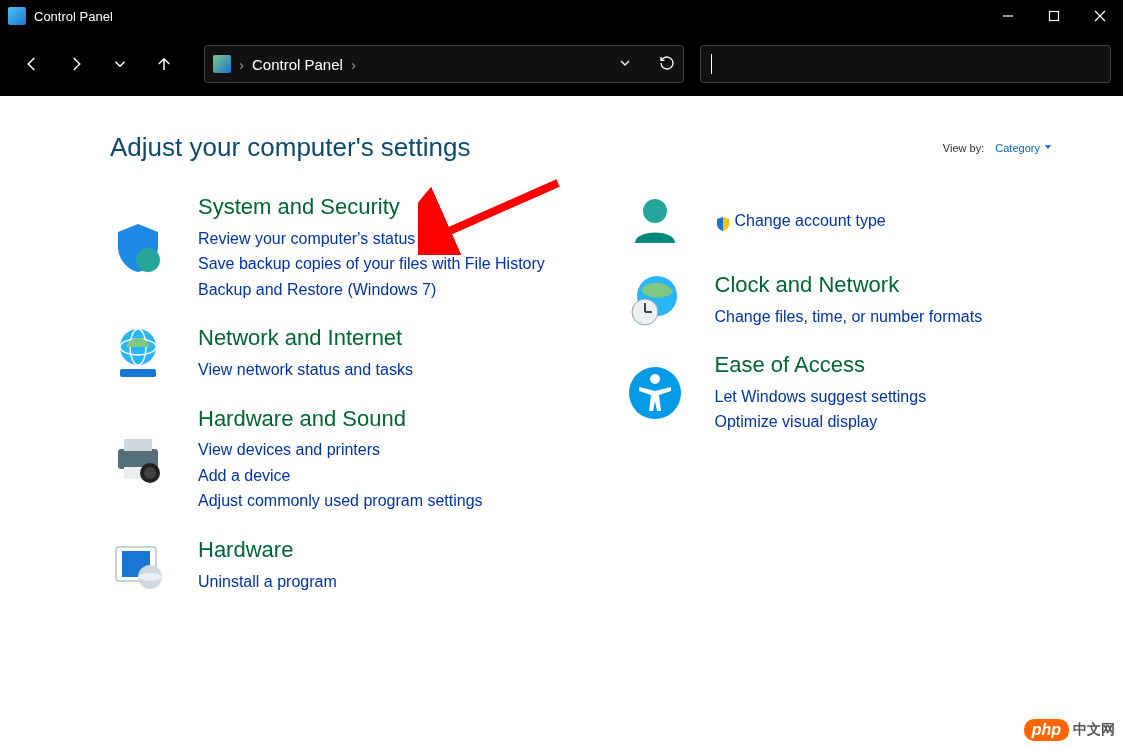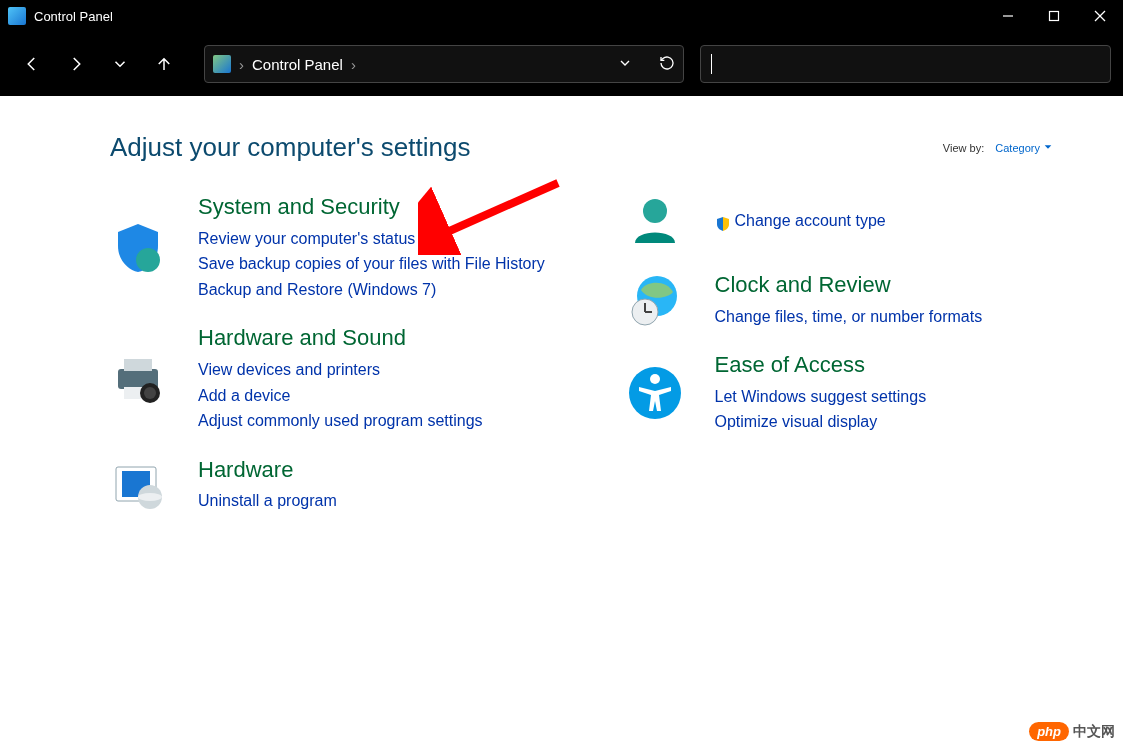--- a/index.html
+++ b/index.html
@@ -32,21 +32,21 @@
 .category { display:flex; gap:32px; margin-bottom:22px;align-items:center; }
 .cat-icon { width:56px; height:56px; flex-shrink:0; display:flex; align-items:center; justify-content:center; }
 .cat-body { flex:1; }
 .cat-title { color:#006633; font-size:22px; font-weight:400; line-height:1.3; margin-bottom:4px; }
 .cat-link { color:#0033aa; font-size:16px; line-height:1.6; display:block; }
 .shield-badge { display:inline-block; width:16px; height:16px; vertical-align:middle; margin-right:4px; }
 
 .arrow-annot { position:absolute; left:418px; top:175px; pointer-events:none; }
 
 .watermark { position:absolute; right:8px; bottom:8px; display:flex; align-items:center; font-size:14px; color:#555; font-weight:bold; }
-.watermark-badge { background:#ff6600; color:#fff; padding:2px 8px; border-radius:10px; margin-right:4px; font-size:13px; font-style:italic; font-weight:bold; }
+.watermark-badge { background:#ff6600; color:#fff; padding:2px 8px; border-radius:10px; margin-right:4px; font-size:16px; font-style:italic; font-weight:bold; }
 </style>
 </head>
 <body>
 
 <div class="titlebar">
   <span class="titlebar-icon"></span>
   <span class="titlebar-title">Control Panel</span>
   <div class="win-controls">
     <div class="win-btn">
         <svg viewBox="0 0 12 12">
@@ -128,20 +128,35 @@
           </svg>
       </div>
       <div class="cat-body">
         <div class="cat-title">System and Security</div>
         <a class="cat-link">Review your computer's status</a>
         <a class="cat-link">Save backup copies of your files with File History</a>
         <a class="cat-link">Backup and Restore (Windows 7)</a>
       </div>
     </div>
 
+    <div class="category">
+      <div class="cat-icon">
+        <svg width="56" height="56" viewBox="0 0 56 56">
+            <circle cx="28" cy="22" r="18" fill="#29b6f6"></circle>
+            <ellipse cx="28" cy="22" rx="18" ry="8" fill="none" stroke="#fff" stroke-width="1.5"></ellipse>
+            <ellipse cx="28" cy="22" rx="8" ry="18" fill="none" stroke="#fff" stroke-width="1.5"></ellipse>
+            <path d="M16 22 C20 10 36 10 40 22" fill="#81c784"></path>
+            <rect x="10" y="44" width="36" height="8" rx="2" fill="#1976d2"></rect>
+          </svg>
+      </div>
+      <div class="cat-body">
+        <div class="cat-title">Network and Internet</div>
+        <a class="cat-link">View network status and tasks</a>
+      </div>
+    </div>
 
     <div class="category">
       <div class="cat-icon">
         <svg width="56" height="56" viewBox="0 0 56 56">
             <rect x="8" y="18" width="40" height="20" rx="3" fill="#546e7a"></rect>
             <rect x="14" y="8" width="28" height="12" fill="#cfd8dc"></rect>
             <rect x="14" y="36" width="28" height="12" fill="#eceff1"></rect>
             <circle cx="40" cy="42" r="10" fill="#212121"></circle>
             <circle cx="40" cy="42" r="6" fill="#424242"></circle>
           </svg>
@@ -195,21 +210,21 @@
       <div class="cat-icon">
         <svg width="56" height="56" viewBox="0 0 56 56">
             <circle cx="30" cy="24" r="20" fill="#29b6f6"></circle>
             <path d="M14 18 C20 8 40 8 46 20 C42 26 22 30 14 18" fill="#81c784"></path>
             <circle cx="18" cy="40" r="13" fill="#eceff1" stroke="#90a4ae"></circle>
             <line x1="18" y1="40" x2="18" y2="31" stroke="#424242" stroke-width="2"></line>
             <line x1="18" y1="40" x2="25" y2="40" stroke="#424242" stroke-width="2"></line>
           </svg>
       </div>
       <div class="cat-body">
-        <div class="cat-title">Clock and Review</div>
+        <div class="cat-title">Clock and Network</div>
         <a class="cat-link">Change files, time, or number formats</a>
       </div>
     </div>
 
     <div class="category">
       <div class="cat-icon">
         <svg width="56" height="56" viewBox="0 0 56 56">
             <circle cx="28" cy="28" r="26" fill="#039be5"></circle>
             <circle cx="28" cy="14" r="5" fill="#fff"></circle>
             <path d="M12 22 L28 26 L44 22 L44 26 L32 30 L34 46 L30 46 L28 36 L26 46 L22 46 L24 30 L12 26 Z" fill="#fff"></path>

